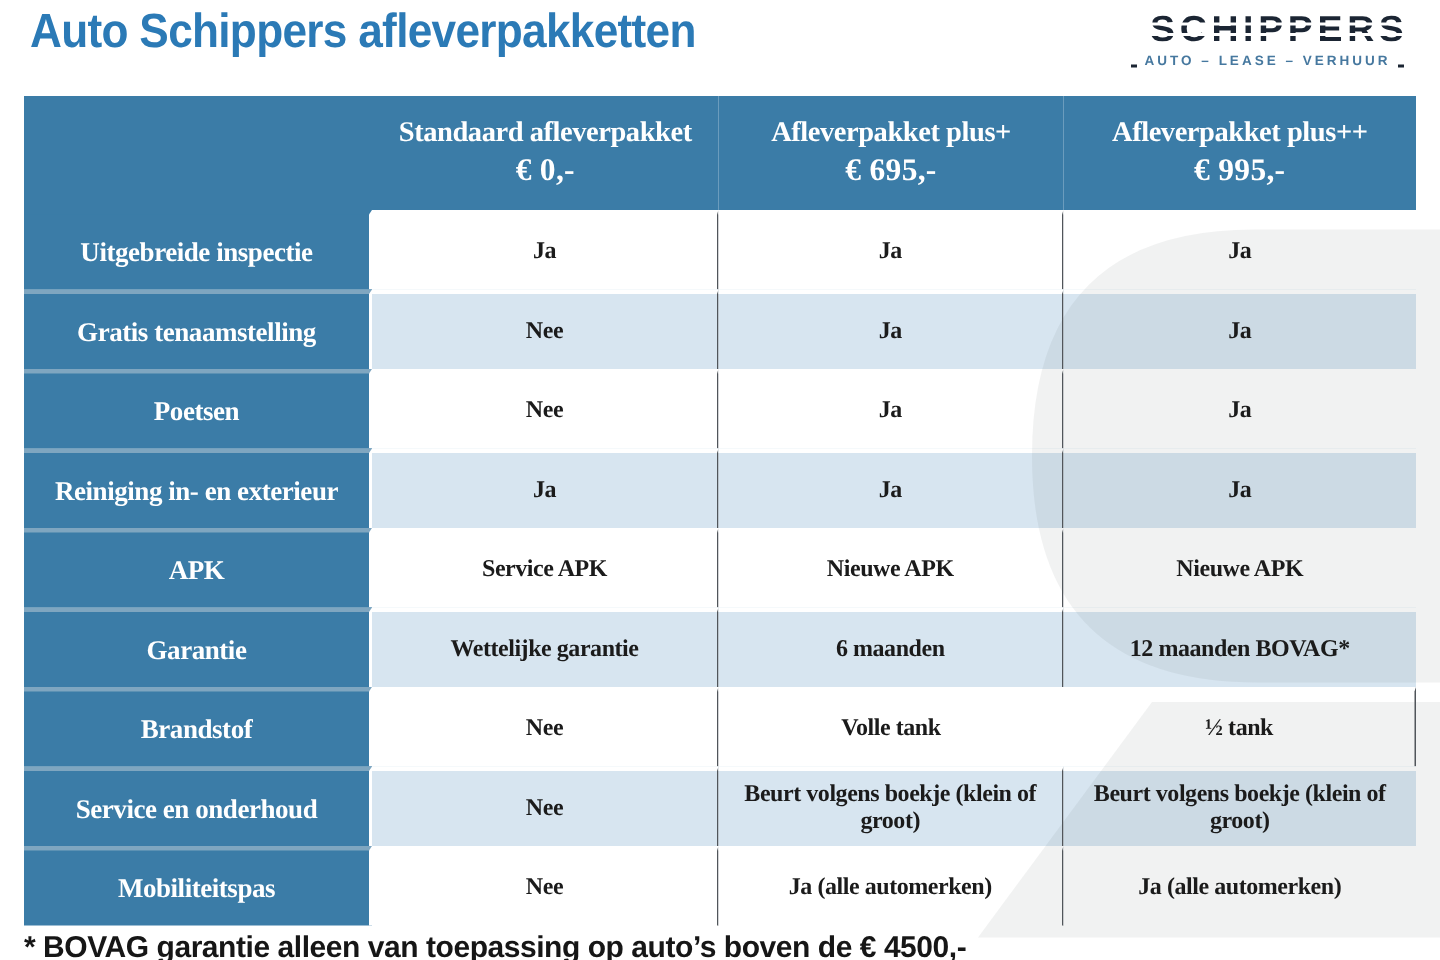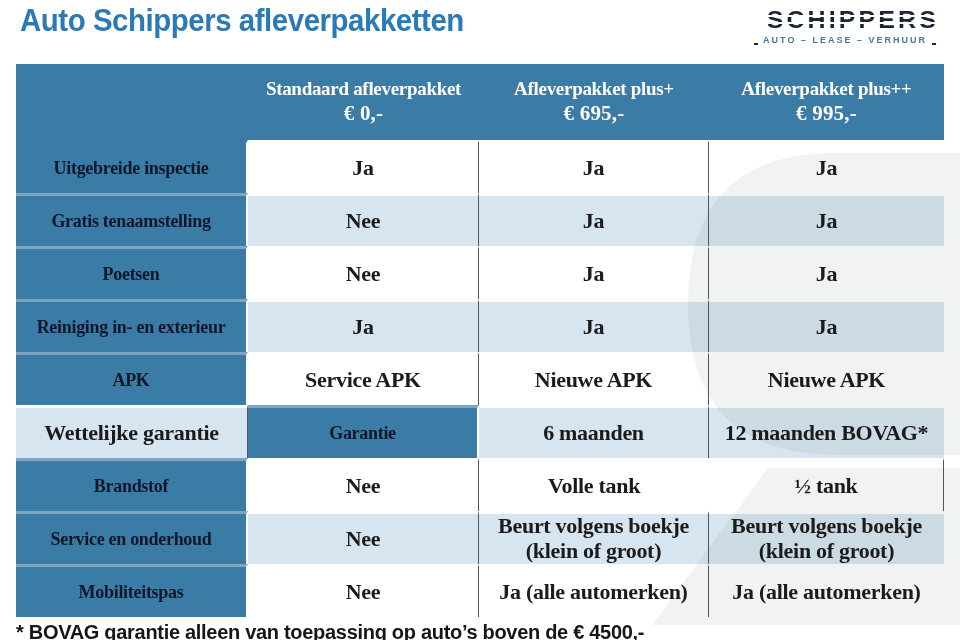--- a/index.html
+++ b/index.html
@@ -39,27 +39,27 @@
   .thead{height:76px;}
   .tbody-row{height:53px;}
   .cell{
     display:flex;flex-direction:column;align-items:center;justify-content:center;
     box-sizing:border-box;text-align:center;line-height:1.12;
   }
   .h-cell{background:#3b7ca7;color:#ffffff;}
   .h-name{font-size:19px;font-weight:bold;letter-spacing:-0.3px;}
   .h-price{font-size:21px;font-weight:bold;margin-top:3px;letter-spacing:0.2px;}
   .lab{
-    background:#3b7ca7;color:#0f172a;font-size:18px;font-weight:bold;
+    background:#3b7ca7;color:#ffffff;font-size:18px;font-weight:bold;
     border-top:3px solid #7fa6c0;border-right:2px solid #ffffff;
     letter-spacing:-0.3px;padding:0 6px;
   }
   .tbody-row.first .lab{border-top:3px solid #3b7ca7;}
   .d{
-    background:#ffffff;color:#1b1b1b;font-size:22px;font-weight:bold;
+    background:#ffffff;color:#1b1b1b;font-size:16px;font-weight:bold;
     border-top:3px solid #ffffff;padding:0 8px;letter-spacing:-0.3px;
   }
   .tbody-row.alt .d{background:#d7e5f0;}
   .d2,.d3{border-right:1px solid #50555a;}
   .ct{position:relative;z-index:10;}
   
   .watermark{position:absolute;left:0;top:0;width:960px;height:640px;z-index:5;pointer-events:none;}
   
   .footnote{
     position:absolute;left:16px;top:621px;font-size:20px;font-weight:bold;
@@ -170,25 +170,25 @@
       </div>
     <div class="cell d d3">
         <span class="ct">Nieuwe APK</span>
       </div>
     <div class="cell d d4">
         <span class="ct">Nieuwe APK</span>
       </div>
   </div>
 
   <div class="trow tbody-row alt">
+    <div class="cell lab">
+        <span class="ct">Garantie</span>
+      </div>
     <div class="cell d d2">
         <span class="ct">Wettelijke garantie</span>
-      </div>
-    <div class="cell lab">
-        <span class="ct">Garantie</span>
       </div>
     <div class="cell d d3">
         <span class="ct">6 maanden</span>
       </div>
     <div class="cell d d4">
         <span class="ct">12 maanden BOVAG*</span>
       </div>
   </div>
 
   <div class="trow tbody-row">

